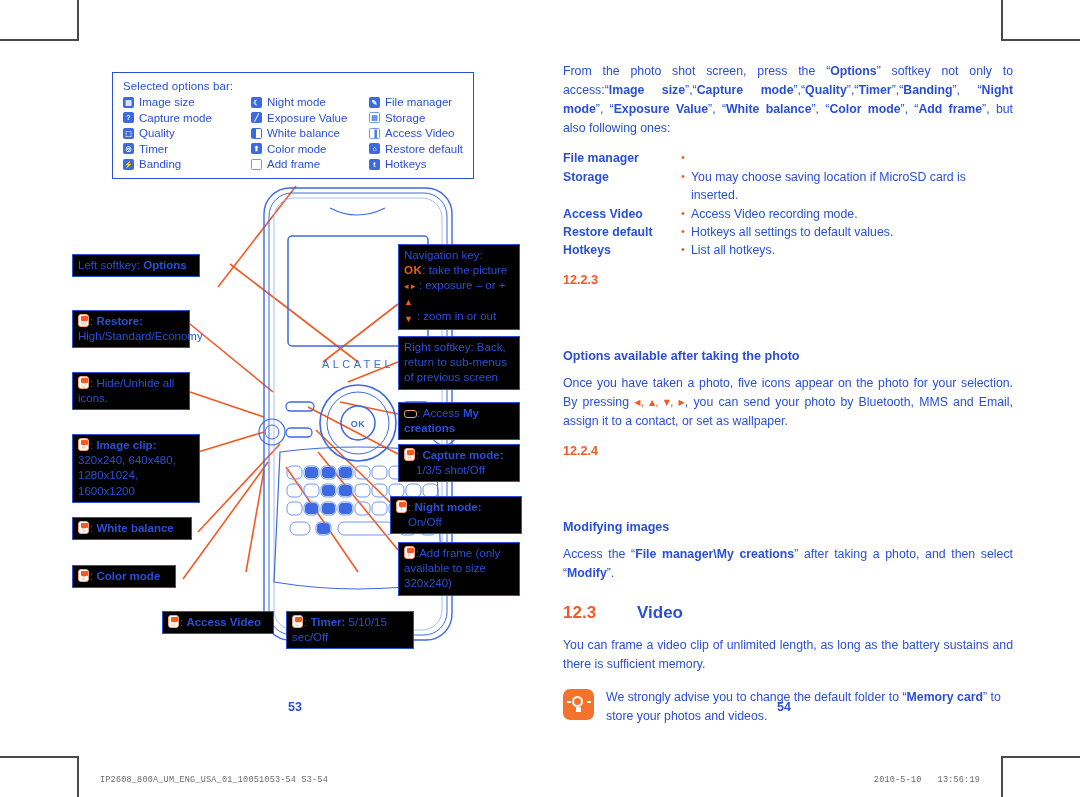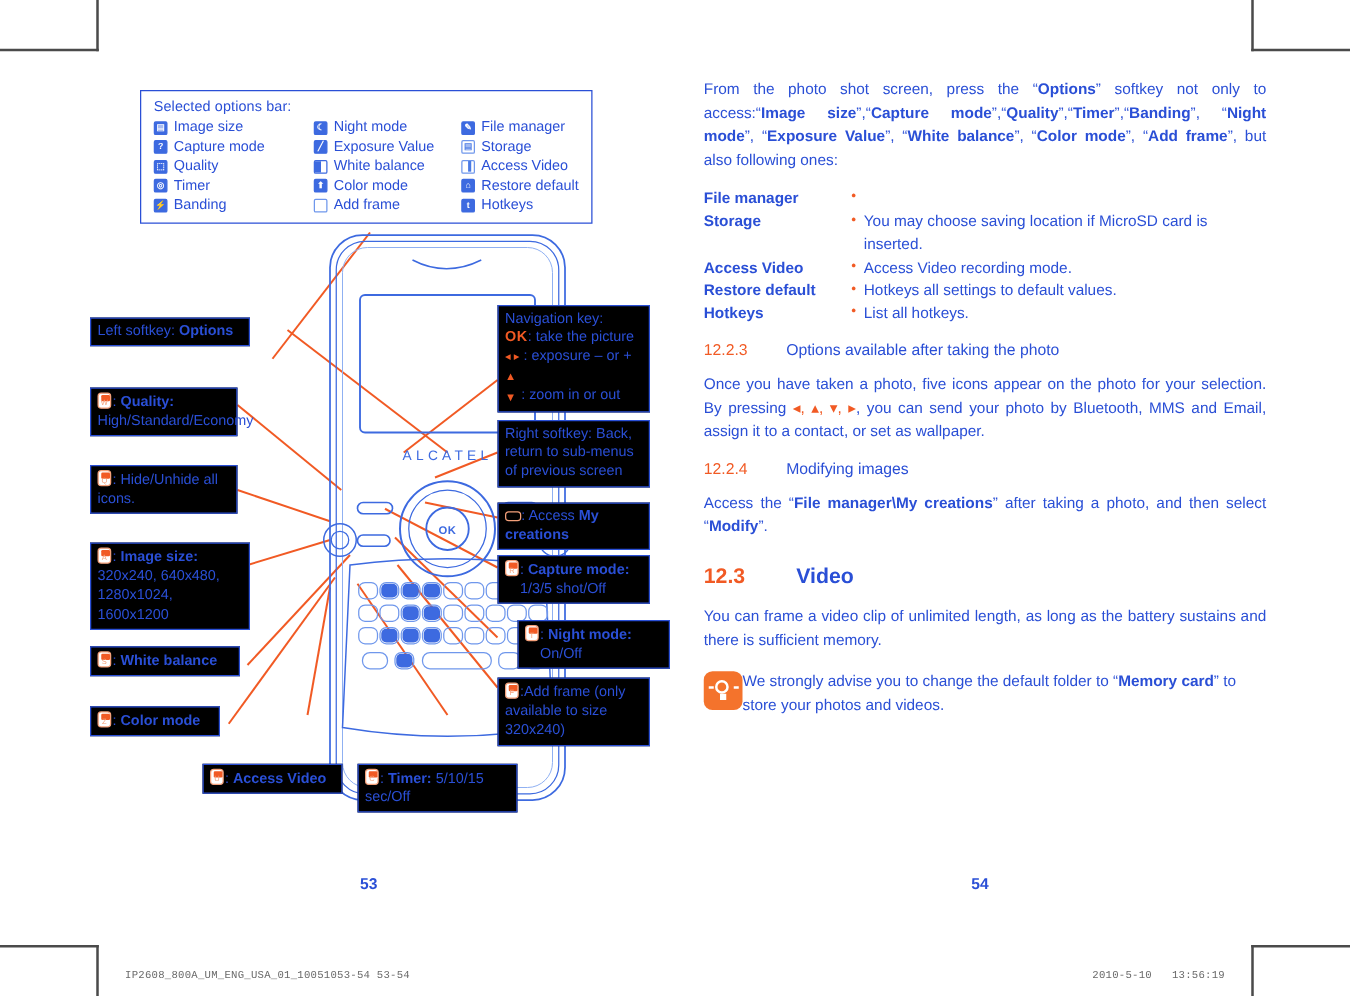--- a/index.html
+++ b/index.html
@@ -91,31 +91,31 @@
   }
   .para b { font-weight:bold; }
   .deflist { margin:0 0 10px 0; }
   .defrow { display:flex; font-size:12.3px; line-height:1.5; color:#2a4fd6; }
   .defterm { width:118px; flex:0 0 118px; font-weight:bold; }
   .defbullet { flex:0 0 10px; color:#f15a24; font-size:11px; }
   .defdesc { flex:1; }
   .defcont { padding-left:128px; font-size:12.3px; line-height:1.5; }
 
   h3.sec {
-    font-size:12.6px; font-weight:normal; color:#2a4fd6;
-    margin:13px 0 11px 0; display:flex; gap:10px;
+    font-size:12.6px; font-weight:bold; color:#2a4fd6;
+    margin:13px 0 11px 0; display:flex; gap:20px;flex-direction:column;
   }
   h3.sec .num { color:#f15a24; flex:0 0 56px; }
   h2.sec {
     font-size:17px; font-weight:bold; color:#2a4fd6;
     margin:20px 0 13px 0; display:flex; gap:32px;
   }
   h2.sec .num { color:#f15a24; flex:0 0 42px; }
 
-  .tipbox { display:flex; gap:0; margin-top:14px; }
+  .tipbox { display:flex; gap:12px; margin-top:14px; }
   .tipicon {
     flex:0 0 31px; width:31px; height:31px; border-radius:7px;
     background:#f4732c; position:relative; margin-top:1px;
   }
   .tipicon .bulb {
     position:absolute; left:9px; top:7px; width:11px; height:11px;
     border:2px solid #fff; border-radius:50%;
   }
   .tipicon .stem { position:absolute; left:12.5px; top:18px; width:5px; height:5px; background:#fff; }
   .tipicon .ray1 { position:absolute; left:4px; top:12px; width:4px; height:2px; background:#fff; }
@@ -334,29 +334,29 @@
         <rect x="67" y="343" width="13" height="11" rx="4"></rect>
       </g>
     </svg>
   </div>
 
   <div class="cal" style="left:4px; top:192px; width:128px;">
     <span>Left softkey: </span><b>Options</b>
   </div>
 
   <div class="cal" style="left:4px; top:248px; width:118px;">
-    <span class="keybadge"><em></em><i>W</i></span>: <b>Quality:</b><span> High/Standard/Economy</span>
+    <span class="keybadge"><em></em><i>W</i></span>: <b>Restore:</b><span> High/Standard/Economy</span>
   </div>
 
   <div class="cal" style="left:4px; top:310px; width:118px;">
     <span class="keybadge"><em></em><i>Q</i></span><span>: Hide/Unhide all icons.</span>
   </div>
 
   <div class="cal" style="left:4px; top:372px; width:128px;">
-    <span class="keybadge"><em></em><i>A</i></span>: <b>Image size:</b><br><span>320x240, 640x480, 1280x1024, 1600x1200</span>
+    <span class="keybadge"><em></em><i>A</i></span>: <b>Image clip:</b><br><span>320x240, 640x480, 1280x1024, 1600x1200</span>
   </div>
 
   <div class="cal" style="left:4px; top:455px; width:120px;">
     <span class="keybadge"><em></em><i>S</i></span>: <b>White balance</b>
   </div>
 
   <div class="cal" style="left:4px; top:503px; width:104px;">
     <span class="keybadge"><em></em><i>Z</i></span>: <b>Color mode</b>
   </div>
 
@@ -380,21 +380,21 @@
   </div>
 
   <div class="cal" style="left:330px; top:340px; width:122px;">
     <span style="display:inline-block;width:13px;height:8px;border:1.4px solid #f4a07a;border-radius:3px;vertical-align:-1px;"></span><span>: Access </span><b>My creations</b>
   </div>
 
   <div class="cal" style="left:330px; top:382px; width:122px;">
     <span class="keybadge"><em></em><i>R</i></span>: <b>Capture mode:</b><br><span style="margin-left:12px">1/3/5 shot/Off</span>
   </div>
 
-  <div class="cal" style="left:346px; top:434px; width:122px;">
+  <div class="cal" style="left:322px; top:434px; width:132px;">
     <span class="keybadge"><em></em><i>T</i></span>: <b>Night mode:</b><br><span style="margin-left:12px">On/Off</span>
   </div>
 
   <div class="cal" style="left:330px; top:480px; width:122px;">
     <span class="keybadge"><em></em><i>F</i></span><span>:Add frame (only available to size 320x240)</span>
   </div>
 
 </div>
 
 <div class="col-right">

